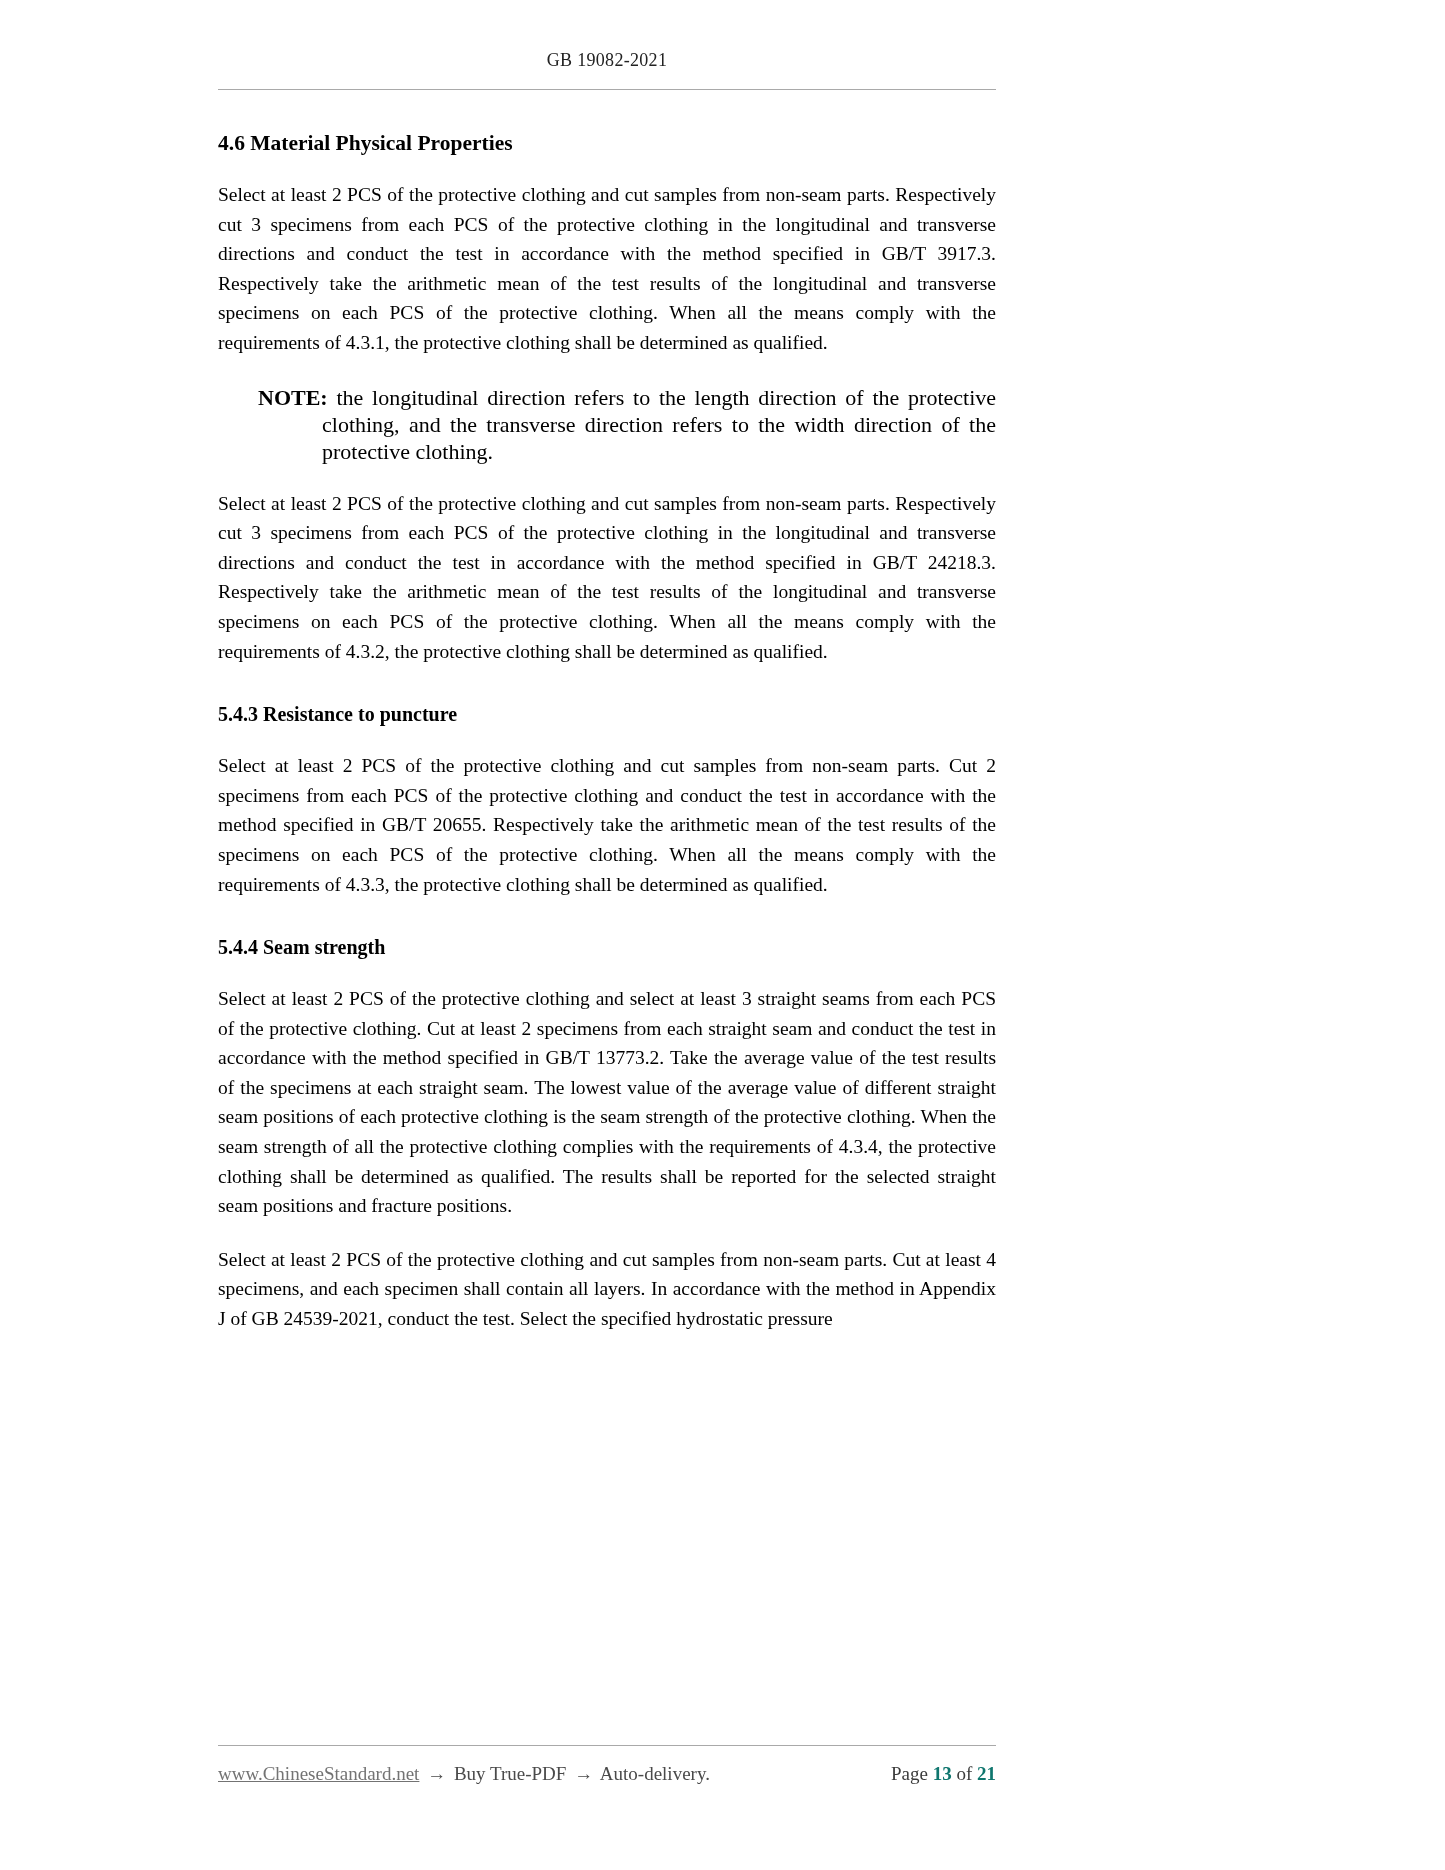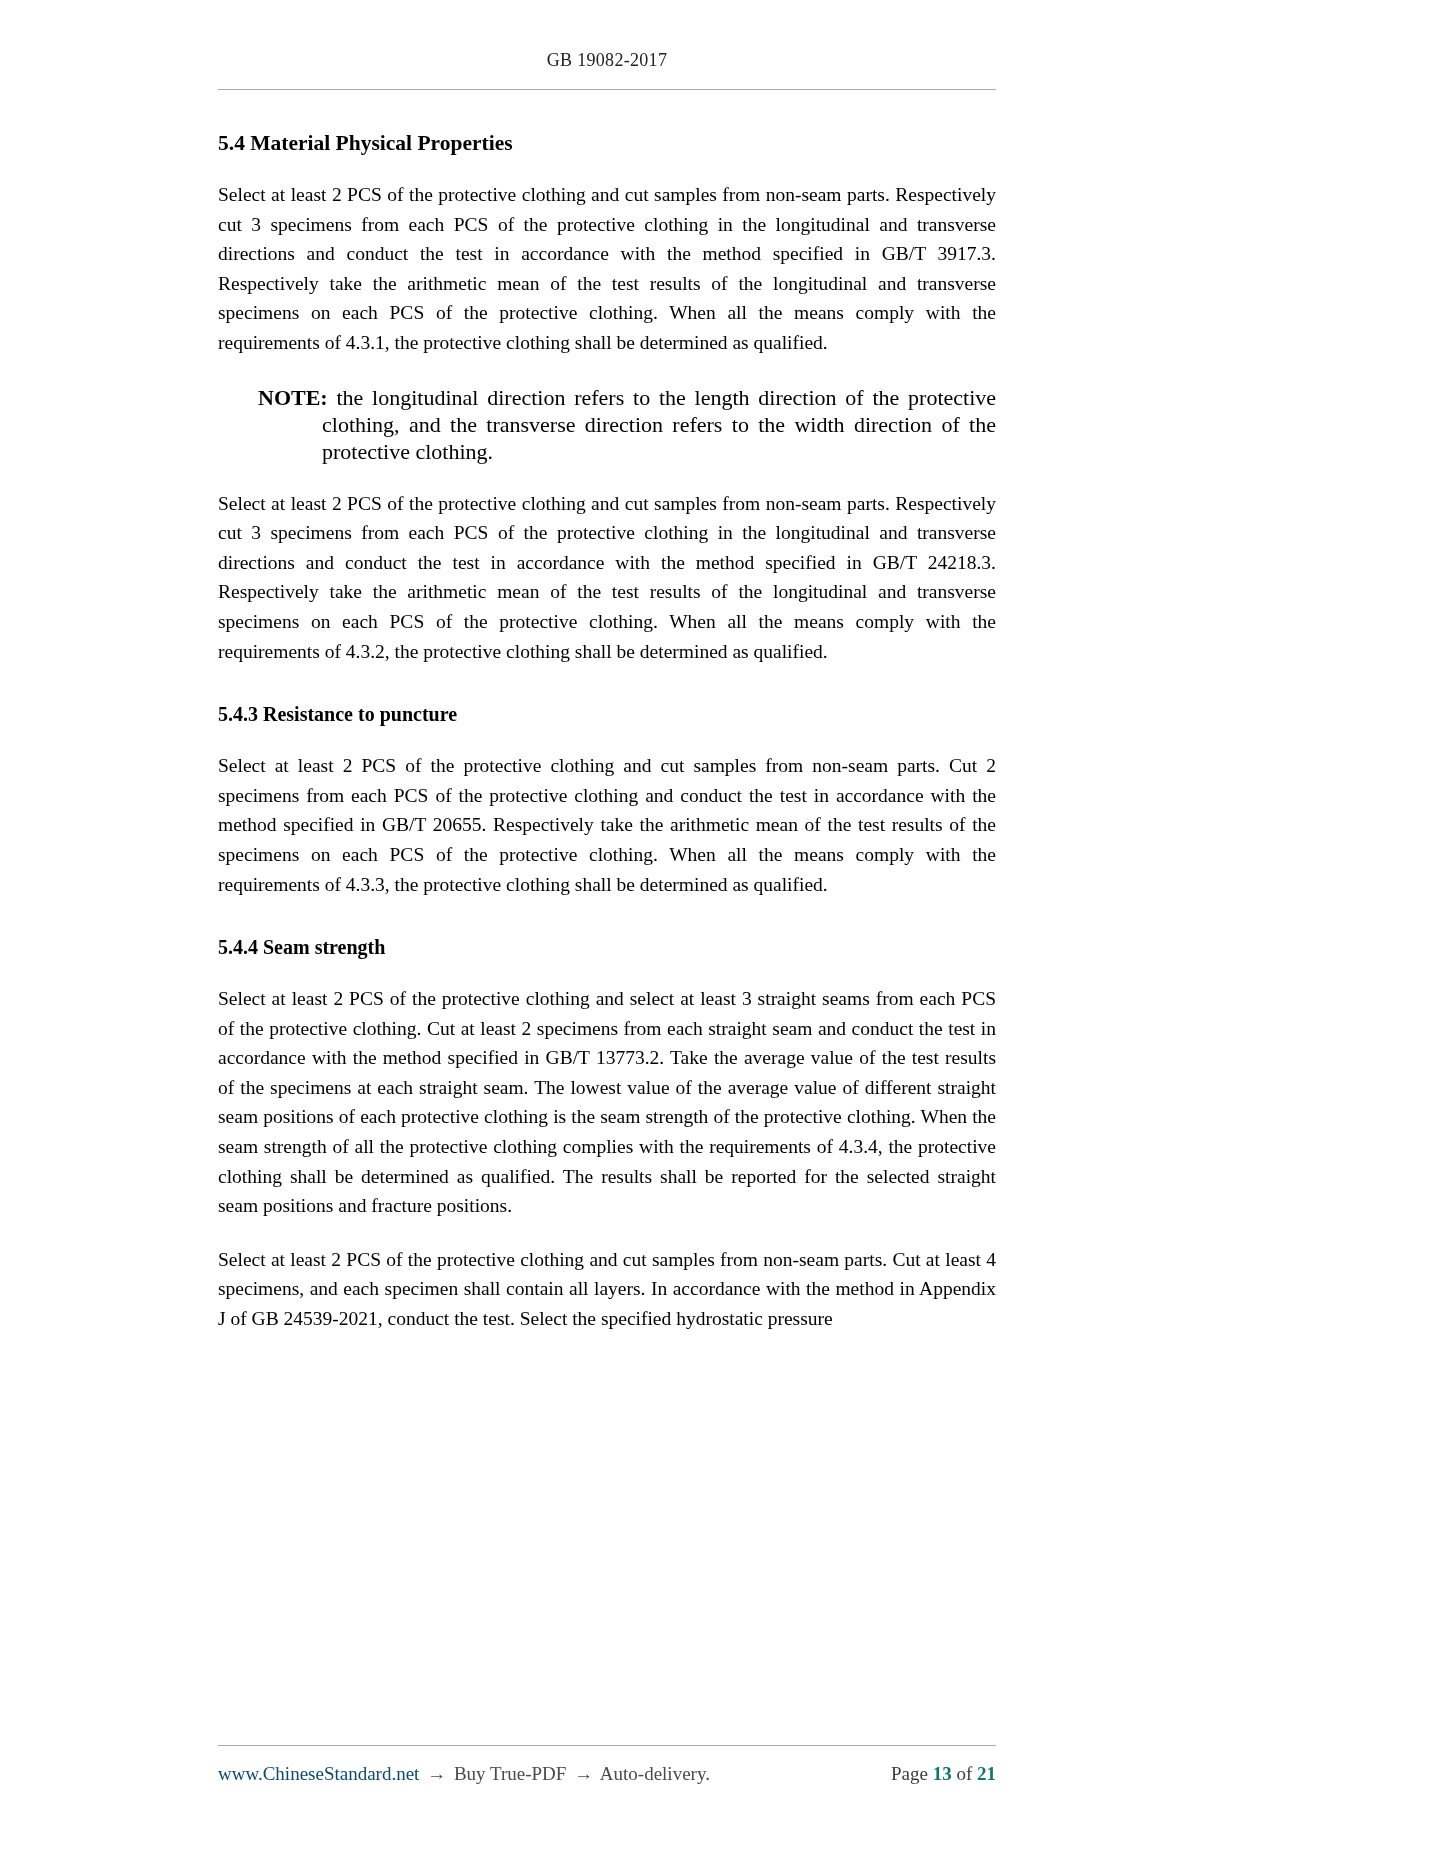--- a/index.html
+++ b/index.html
@@ -74,38 +74,39 @@
   .footer-row {
     display: flex;
     justify-content: space-between;
     align-items: baseline;
     margin-top: 17px;
     font-size: 19px;
     color: #4a4a4a;
   }
   .footer-left span, .footer-left a { margin-right: 3px; }
   a.site-link {
-    color: #0c4a6e;
+    color: #737373;
+    text-decoration: underline;
     cursor: pointer;
   }
   .arrow { color: #4a4a4a; }
   .footer-right { color: #3c3c3c; }
   .footer-right b { color: #0f766e; margin: 0 0; }
 </style>
 </head>
 <body>
 
 <div class="content">
 
   <div>
-    <div class="doc-number">GB 19082-2017</div>
+    <div class="doc-number">GB 19082-2021</div>
     <hr class="rule">
   </div>
 
-  <h1 class="doc-title">5.4 Material Physical Properties</h1>
+  <h1 class="doc-title">4.6 Material Physical Properties</h1>
 
 
   <p class="body-para">Select at least 2 PCS of the protective clothing and cut samples from non-seam parts. Respectively cut 3 specimens from each PCS of the protective clothing in the longitudinal and transverse directions and conduct the test in accordance with the method specified in GB/T 3917.3. Respectively take the arithmetic mean of the test results of the longitudinal and transverse specimens on each PCS of the protective clothing. When all the means comply with the requirements of 4.3.1, the protective clothing shall be determined as qualified.</p>
 
   <p class="note-para"><span class="note-label">NOTE:</span> <span>the longitudinal direction refers to the length direction of the protective clothing, and the transverse direction refers to the width direction of the protective clothing.</span></p>
 
 
   <p class="body-para">Select at least 2 PCS of the protective clothing and cut samples from non-seam parts. Respectively cut 3 specimens from each PCS of the protective clothing in the longitudinal and transverse directions and conduct the test in accordance with the method specified in GB/T 24218.3. Respectively take the arithmetic mean of the test results of the longitudinal and transverse specimens on each PCS of the protective clothing. When all the means comply with the requirements of 4.3.2, the protective clothing shall be determined as qualified.</p>
 
   <h2 class="sub-heading">5.4.3 Resistance to puncture</h2>

